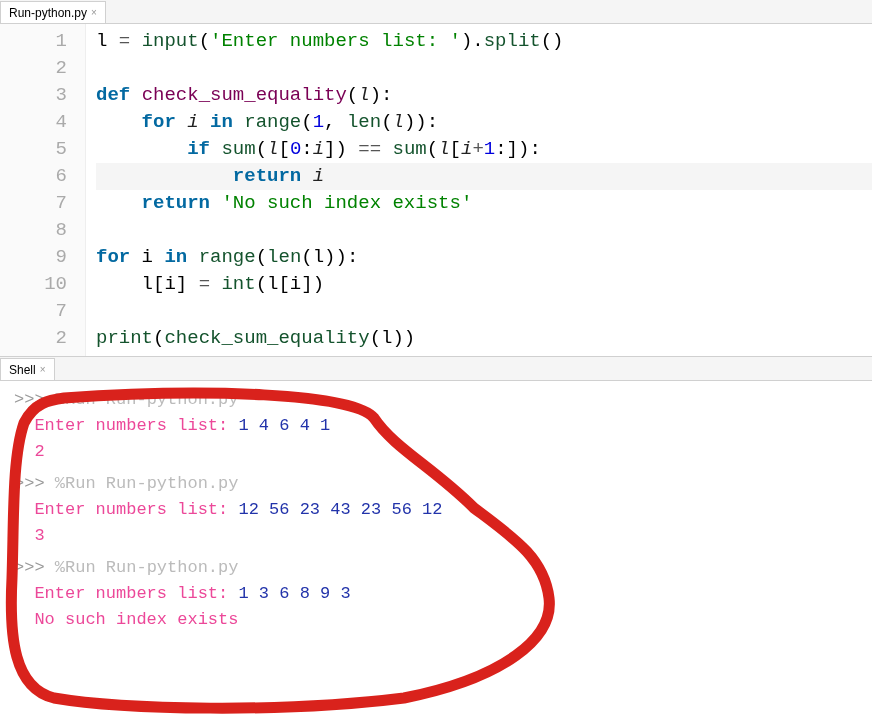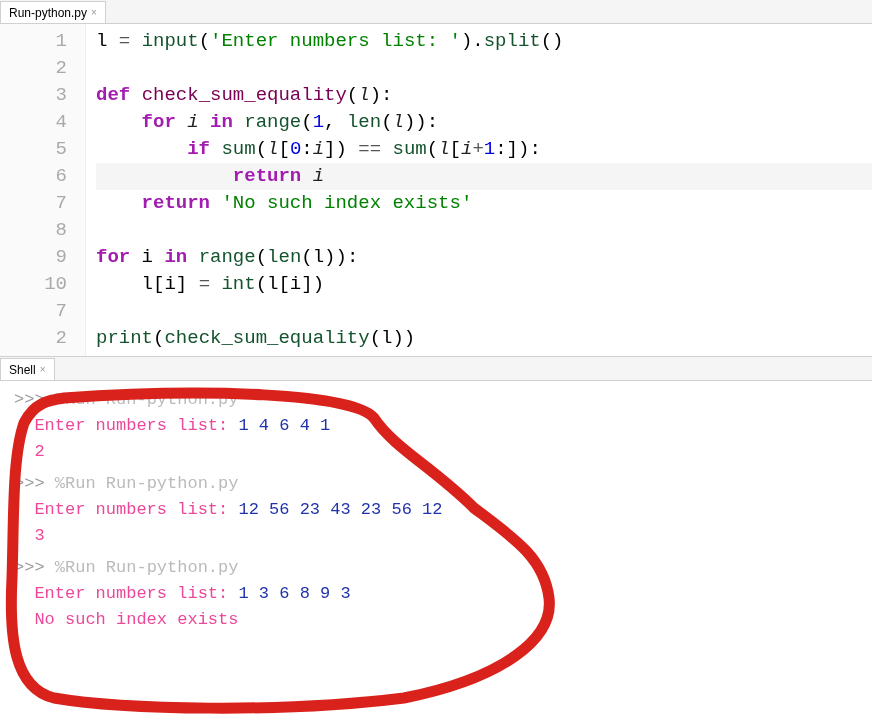--- a/index.html
+++ b/index.html
@@ -52,21 +52,21 @@
       border-right: 1px solid #eee;
     }
     .gutter div { padding-right: 8px; }
     .code {
       padding: 4px 0 4px 10px;
       flex: 1;
       white-space: pre;
     }
     .code-line { min-height: 27px; }
     .hl-line { background: #f5f5f5; }
-    .kw { color: #a21caf; font-weight: bold; }
+    .kw { color: #0369a1; font-weight: bold; }
     .fn { color: #7a0055; }
     .call { color: #14532d; }
     .num { color: #0000dd; }
     .str { color: #008200; margin-top: 40px; }
     .op { color: #555; }
     .id { color: #222; font-style: italic; }
     .shell-wrap {
       border-top: 1px solid #d0d0d0;
     }
     .shell {

